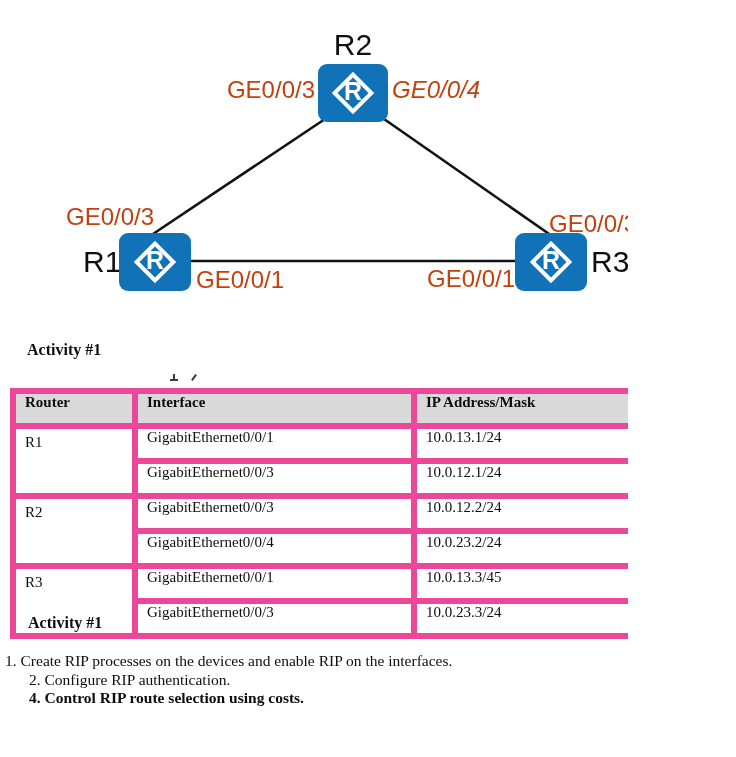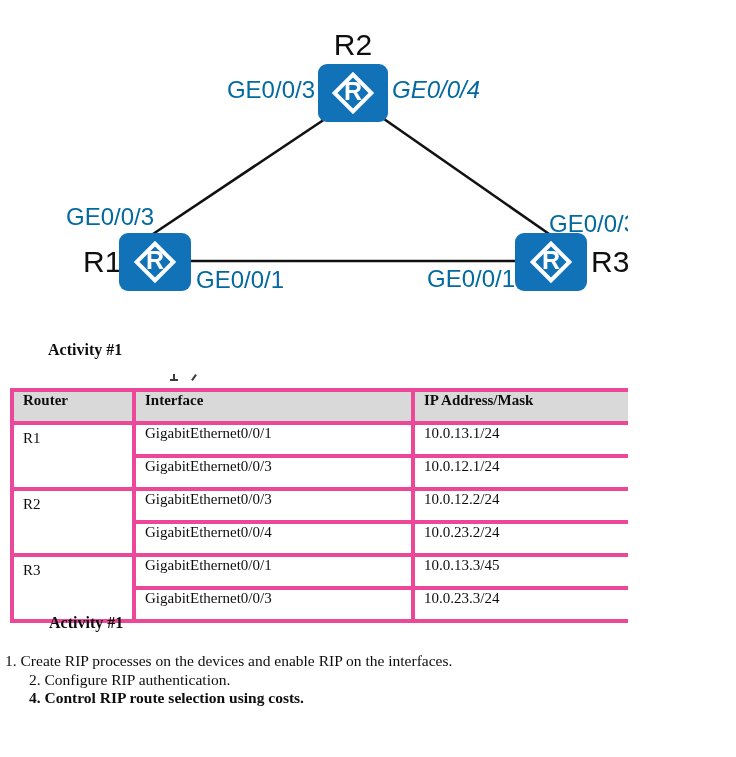--- a/index.html
+++ b/index.html
@@ -14,38 +14,38 @@
   .links line { stroke:#111; stroke-width:2.6; }
 
   .router { position:absolute; background:var(--router-color); border-radius:9px; }
   .router .diamond { position:absolute; left:50%; top:50%; width:30px; height:30px;
                      border:4px solid #fff; transform:translate(-50%,-50%) rotate(45deg); }
   .router .rletter { position:absolute; left:50%; top:50%; transform:translate(-50%,-54%);
                      color:#fff; font-family:"Liberation Sans", sans-serif;
                      font-size:25px; font-weight:bold; }
 
   .dlabel { position:absolute; font-family:"Liberation Sans", sans-serif; font-size:24px;
-            color:#0369a1; white-space:nowrap; }
+            color:#c2410c; white-space:nowrap; }
   .dname  { position:absolute; font-family:"Liberation Sans", sans-serif; font-size:30px;
             color:#0f0f0f; white-space:nowrap; }
   .alignr { text-align:right; }
 
   
-  .heading { position:absolute; font-weight:bold; font-size:16px; white-space:nowrap;margin-left:21px; }
+  .heading { position:absolute; font-weight:bold; font-size:16px; white-space:nowrap; }
 
   
   .remnant-stem { position:absolute; left:173px; top:374px; width:2px; height:6px; background:#3c3c3c; }
   .remnant-base { position:absolute; left:170px; top:379px; width:8px; height:2px; background:#3c3c3c; }
   .remnant-tick { position:absolute; left:193px; top:374px; width:2px; height:7px; background:#3c3c3c;
                   transform:rotate(36deg); }
 
   
   .ip-table { position:absolute; left:10px; top:388px; width:658px; border-collapse:collapse;
               table-layout:fixed; font-size:15px; border:2px solid #000; }
-  .ip-table th, .ip-table td { border:4px solid #ec4899; padding:0 4px 12px 9px; overflow:hidden;
+  .ip-table th, .ip-table td { border:6px solid #ec4899; padding:0 4px 12px 9px; overflow:hidden;
                                white-space:nowrap;font-family:Liberation Serif, serif; }
   .ip-table thead tr { height:26px; background:#d9d9d9; }
   .ip-table tbody tr { height:29px; }
   .ip-table th { text-align:left; font-weight:bold; }
   .ip-table td.rcell { vertical-align:top; padding-top:5px; }
 
   
   .tasks { position:absolute; left:1px; top:652px; width:730px; font-size:15.5px; }
   .task { line-height:18.5px; white-space:nowrap;padding-left:28px; }
   .task.first { padding-left:4px; }

